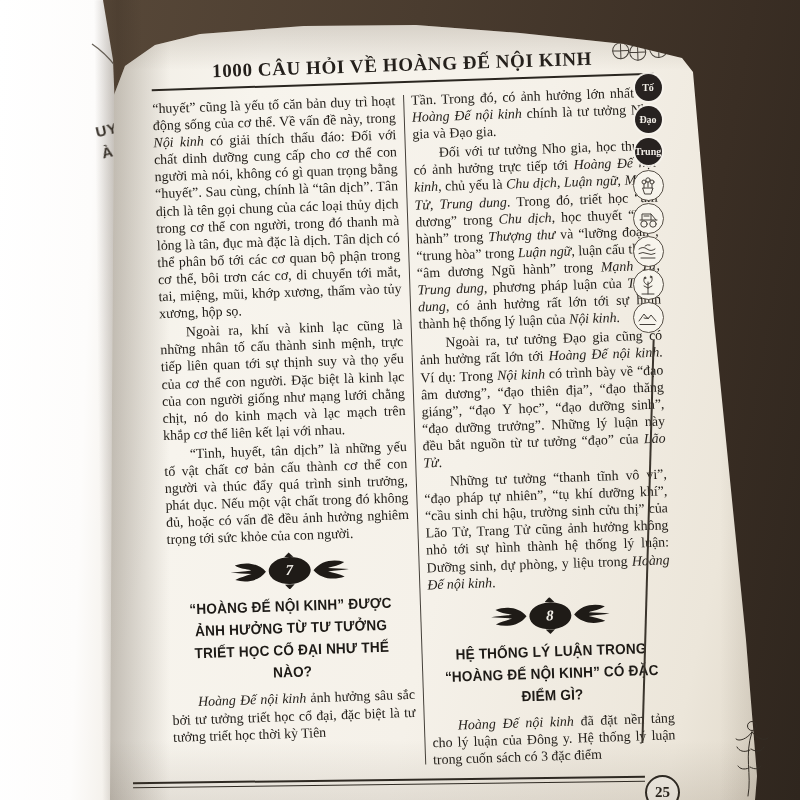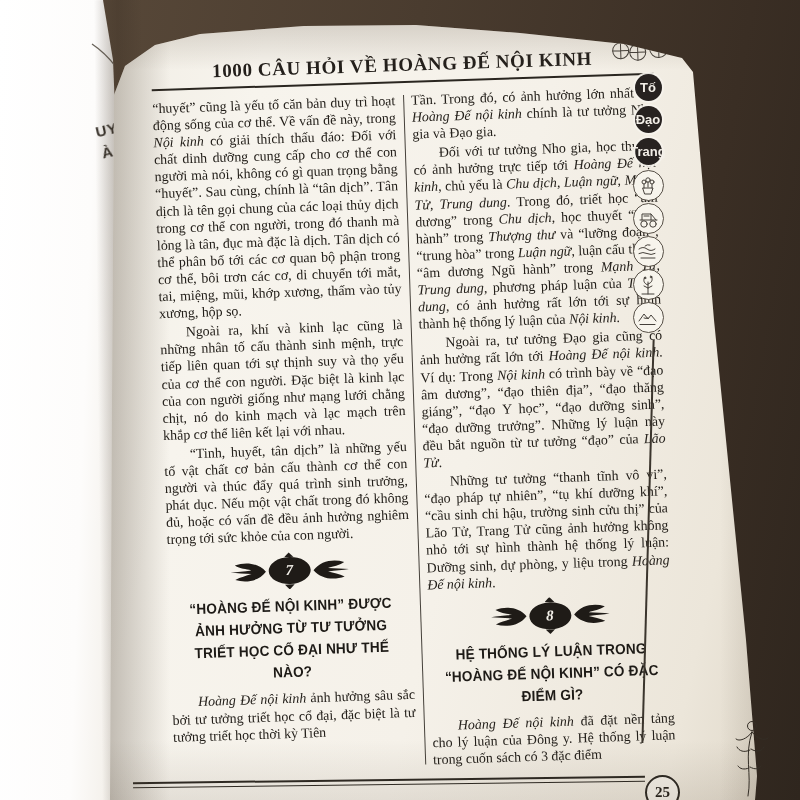--- a/index.html
+++ b/index.html
@@ -52,21 +52,21 @@
     width:10px;height:5px;background:#1f1b17;}
   .q-num::before{top:-5px;clip-path:polygon(50% 0,0 100%,100% 100%);}
   .q-num::after{bottom:-5px;clip-path:polygon(0 0,100% 0,50% 100%);}
   .q-title{display:inline-block;width:100%;transform:scaleX(.93);
     font-family:"Liberation Sans",sans-serif;font-weight:bold;font-size:14.6px;line-height:22px;
     color:#1d1a16;letter-spacing:.2px;}
   
   .tabs{position:absolute;left:631px;top:74px;width:34px;display:flex;flex-direction:column;align-items:center;}
   .tab-dark{width:27px;height:27px;border-radius:50%;background:#272220;color:#f3efe8;
     display:flex;align-items:center;justify-content:center;margin-bottom:5px;
-    font-family:Liberation Sans, sans-serif;font-weight:bold;font-size:13px;
+    font-family:Liberation Serif, serif;font-weight:bold;font-size:10px;
     box-shadow:0 0 0 2px rgba(246,243,236,.9);text-align:right;}
   .tab-icon{width:29px;height:29px;border-radius:50%;background:#f7f4ec;border:1px solid #564f46;
     display:flex;align-items:center;justify-content:center;margin-bottom:2px;}
   .tab-line{width:1.6px;height:403px;background:#3b352d;margin-top:5px;transform:rotate(1.6deg);}
   
   .footer-rule{position:absolute;left:133px;top:779px;width:512px;height:3px;
     border-top:2.4px solid #2a2620;border-bottom:1px solid #2a2620;transform:rotate(-.7deg);}
   .page-number{position:absolute;left:645px;top:775px;width:31px;height:31px;border:2px solid #2a2620;
     border-radius:50%;background:#f3efe7;display:flex;align-items:center;justify-content:center;
     font-weight:bold;font-size:15px;color:#211d18;}
@@ -168,21 +168,21 @@
       </div>
     </div>
 
     <div class="footer-rule"></div>
     <div class="page-number">25</div>
   </div>
 
   <div class="tabs">
     <div class="tab-dark">Tố</div>
     <div class="tab-dark">Đạo</div>
-    <div class="tab-dark">Trang</div>
+    <div class="tab-dark">Trung</div>
     <div class="tab-icon">
       <svg class="engrave" width="24" height="24" viewBox="0 0 24 24" stroke-width=".9">
         <path d="M7 14 h10 l-2 6 h-6 z M8 14 l0 -4 M12 13 l0 -5 M16 14 l0 -4"></path>
         <circle cx="8" cy="8" r="2"></circle>
           <circle cx="12" cy="6" r="2.2"></circle>
           <circle cx="16" cy="8" r="2"></circle>
       </svg>
     </div>
     <div class="tab-icon">
       <svg class="engrave" width="24" height="24" viewBox="0 0 24 24" stroke-width=".9">

